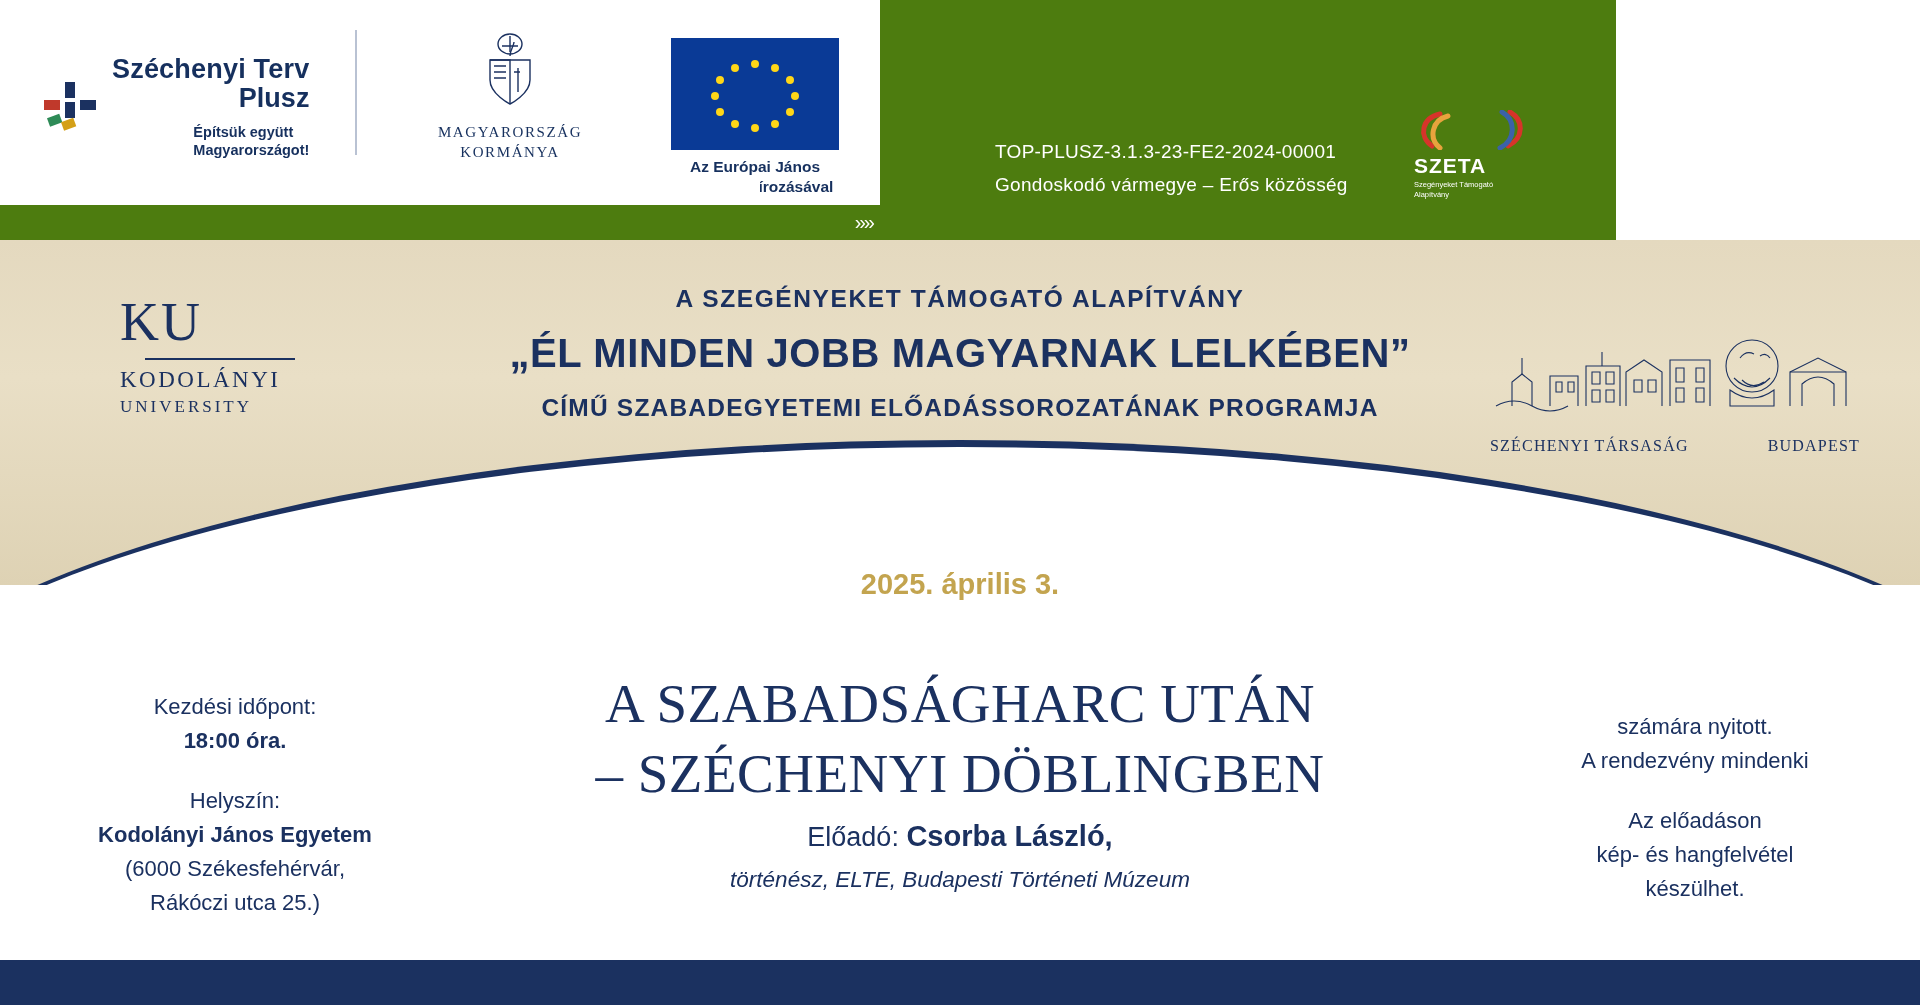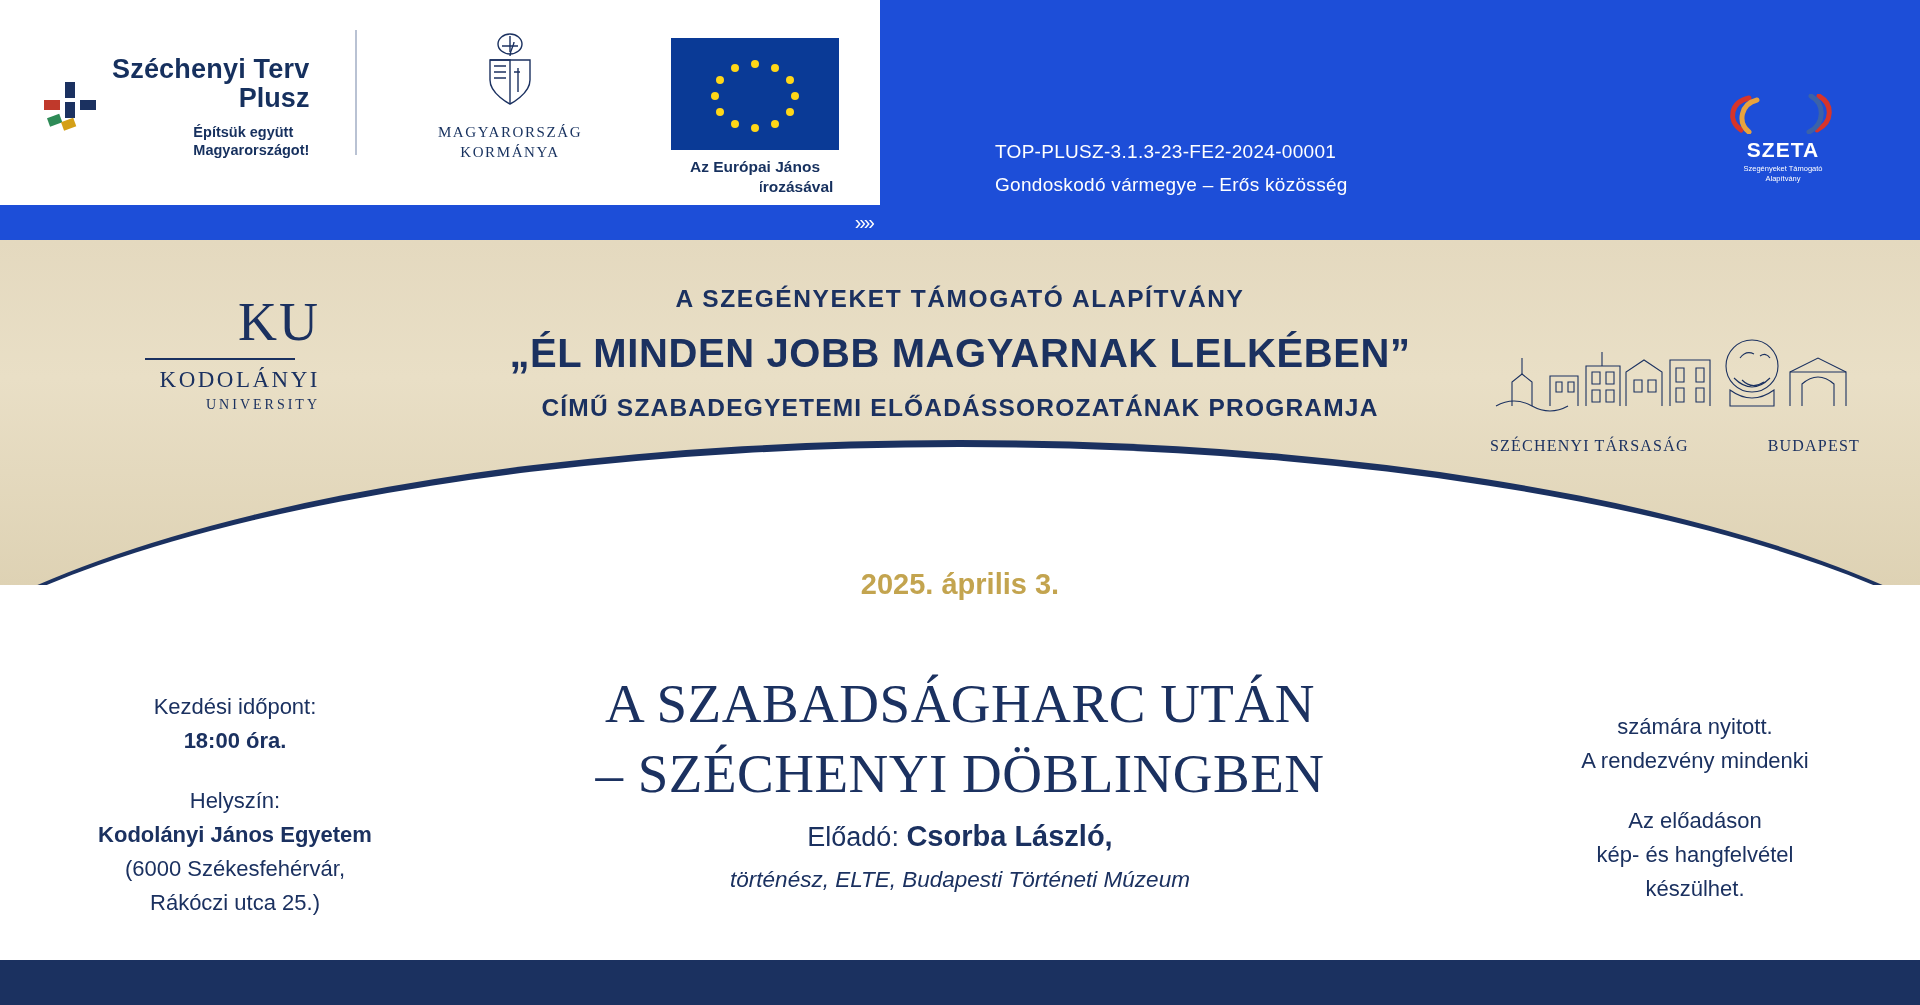--- a/index.html
+++ b/index.html
@@ -15,23 +15,23 @@
     width: 1920px;
     height: 1005px;
     background: #ffffff;
     overflow: hidden;
   }
 
   
   .top-band {
     position: absolute;
     top: 0; left: 0;
-    width: 1920px;
+    width: 1616px;
     height: 240px;
-    background: #1d4ed8;
+    background: #4d7c0f;
   }
 
   
   .logo-white {
     position: absolute;
     top: 0; left: 0;
     width: 880px;
     height: 205px;
     background: #ffffff;
   }
@@ -130,23 +130,23 @@
     position: absolute;
     left: 995px; top: 135px;
     color: #ffffff;
     font-size: 19px;
     line-height: 1.75;
     letter-spacing: .3px;
   }
 
   .szeta-logo {
     position: absolute;
-    right: 72px; top: 94px;
+    right: 72px; top: 110px;
     width: 130px;
-    text-align: center;
+    text-align: left;
   }
   .szeta-name {
     font-size: 21px;
     font-weight: bold;
     letter-spacing: 1px;
     color: #ffffff;
   }
   .szeta-sub {
     font-size: 7.5px;
     color: #ffffff;
@@ -171,41 +171,41 @@
     height: 330px;
     background: #ffffff;
     border-radius: 50% 50% 0 0 / 100% 100% 0 0;
     border-top: 7px solid #1b3160;
   }
 
   .ku-logo {
     position: absolute;
     left: 120px; top: 295px;
     width: 200px;
-    text-align: right;
+    text-align: left;
     color: #1b3160;
   }
   .ku-mono {
     font-family: "Liberation Serif", serif;
     font-size: 54px;
     letter-spacing: 2px;
     line-height: 1;
   }
   .ku-rule {
     width: 150px; height: 2px; background: #1b3160;
     margin: 9px auto 7px;
   }
   .ku-name {
     font-family: "Liberation Serif", serif;
     font-size: 23px;
     letter-spacing: 2.5px;
   }
   .ku-sub {
     font-family: "Liberation Serif", serif;
-    font-size: 14px;
+    font-size: 17px;
     letter-spacing: 3px;
     margin-top: 4px;
   }
 
   .center-head {
     position: absolute;
     left: 430px; top: 285px;
     width: 1060px;
     text-align: center;
     color: #1b3160;

